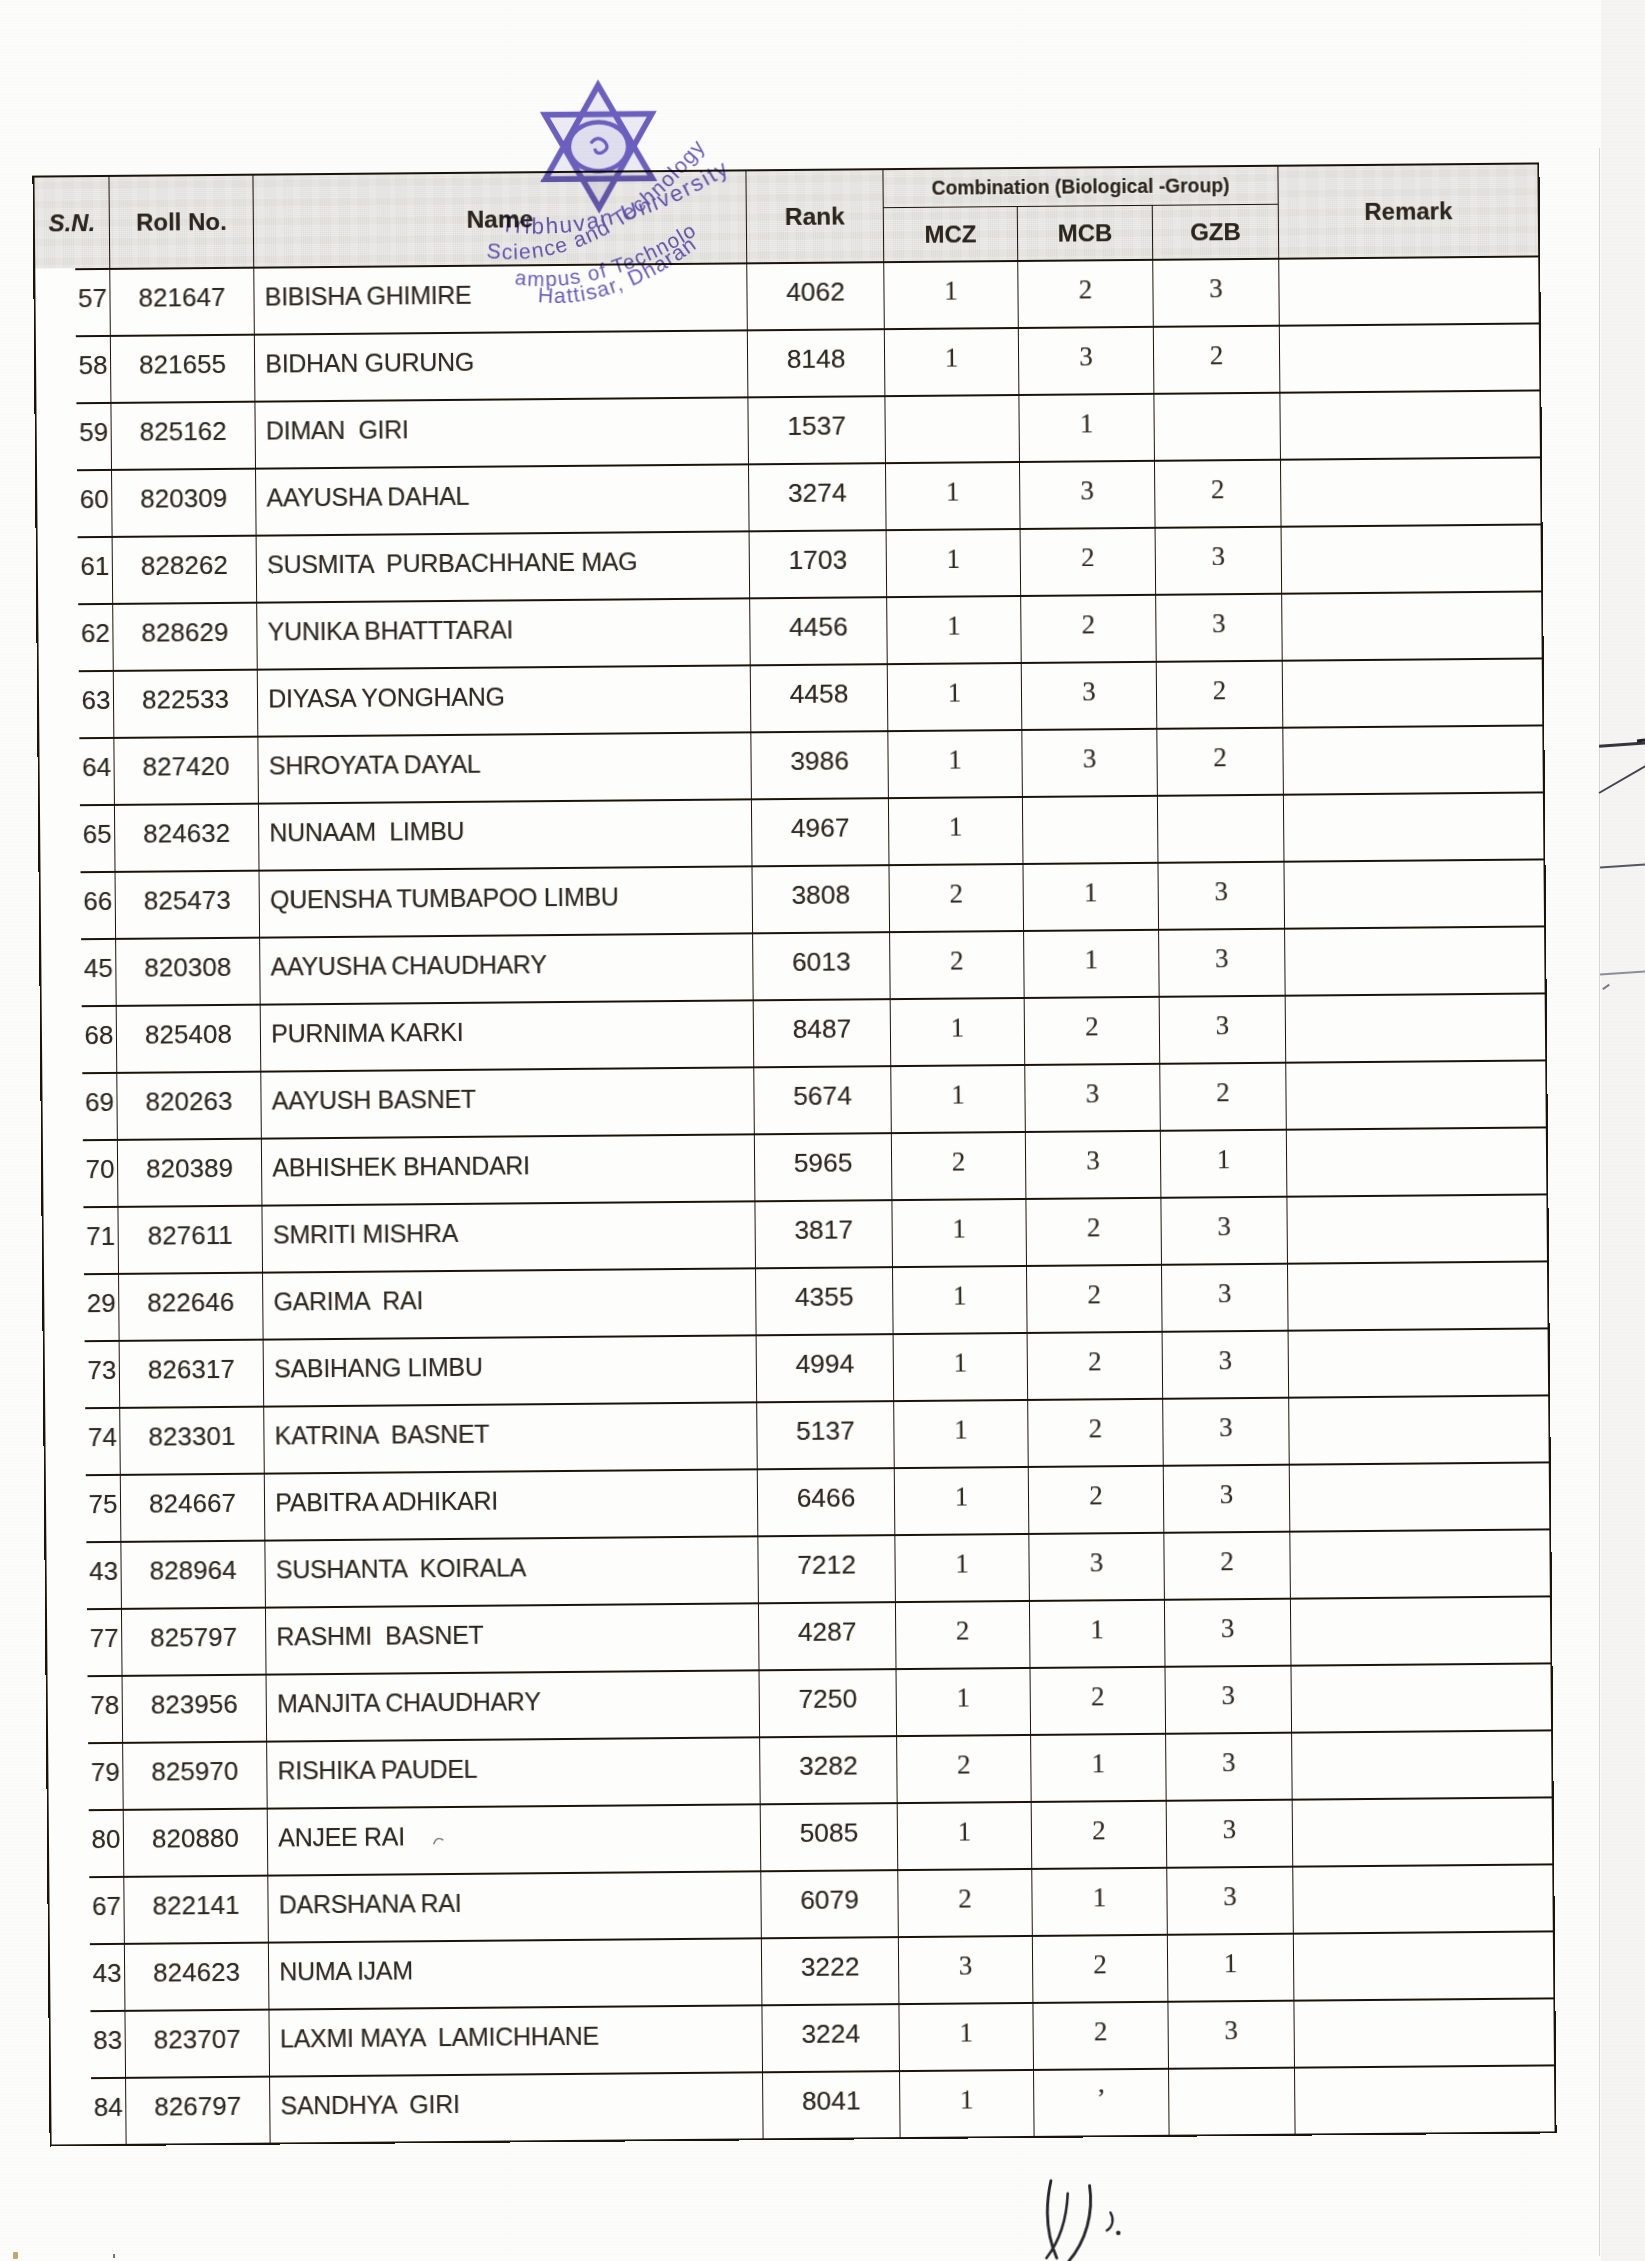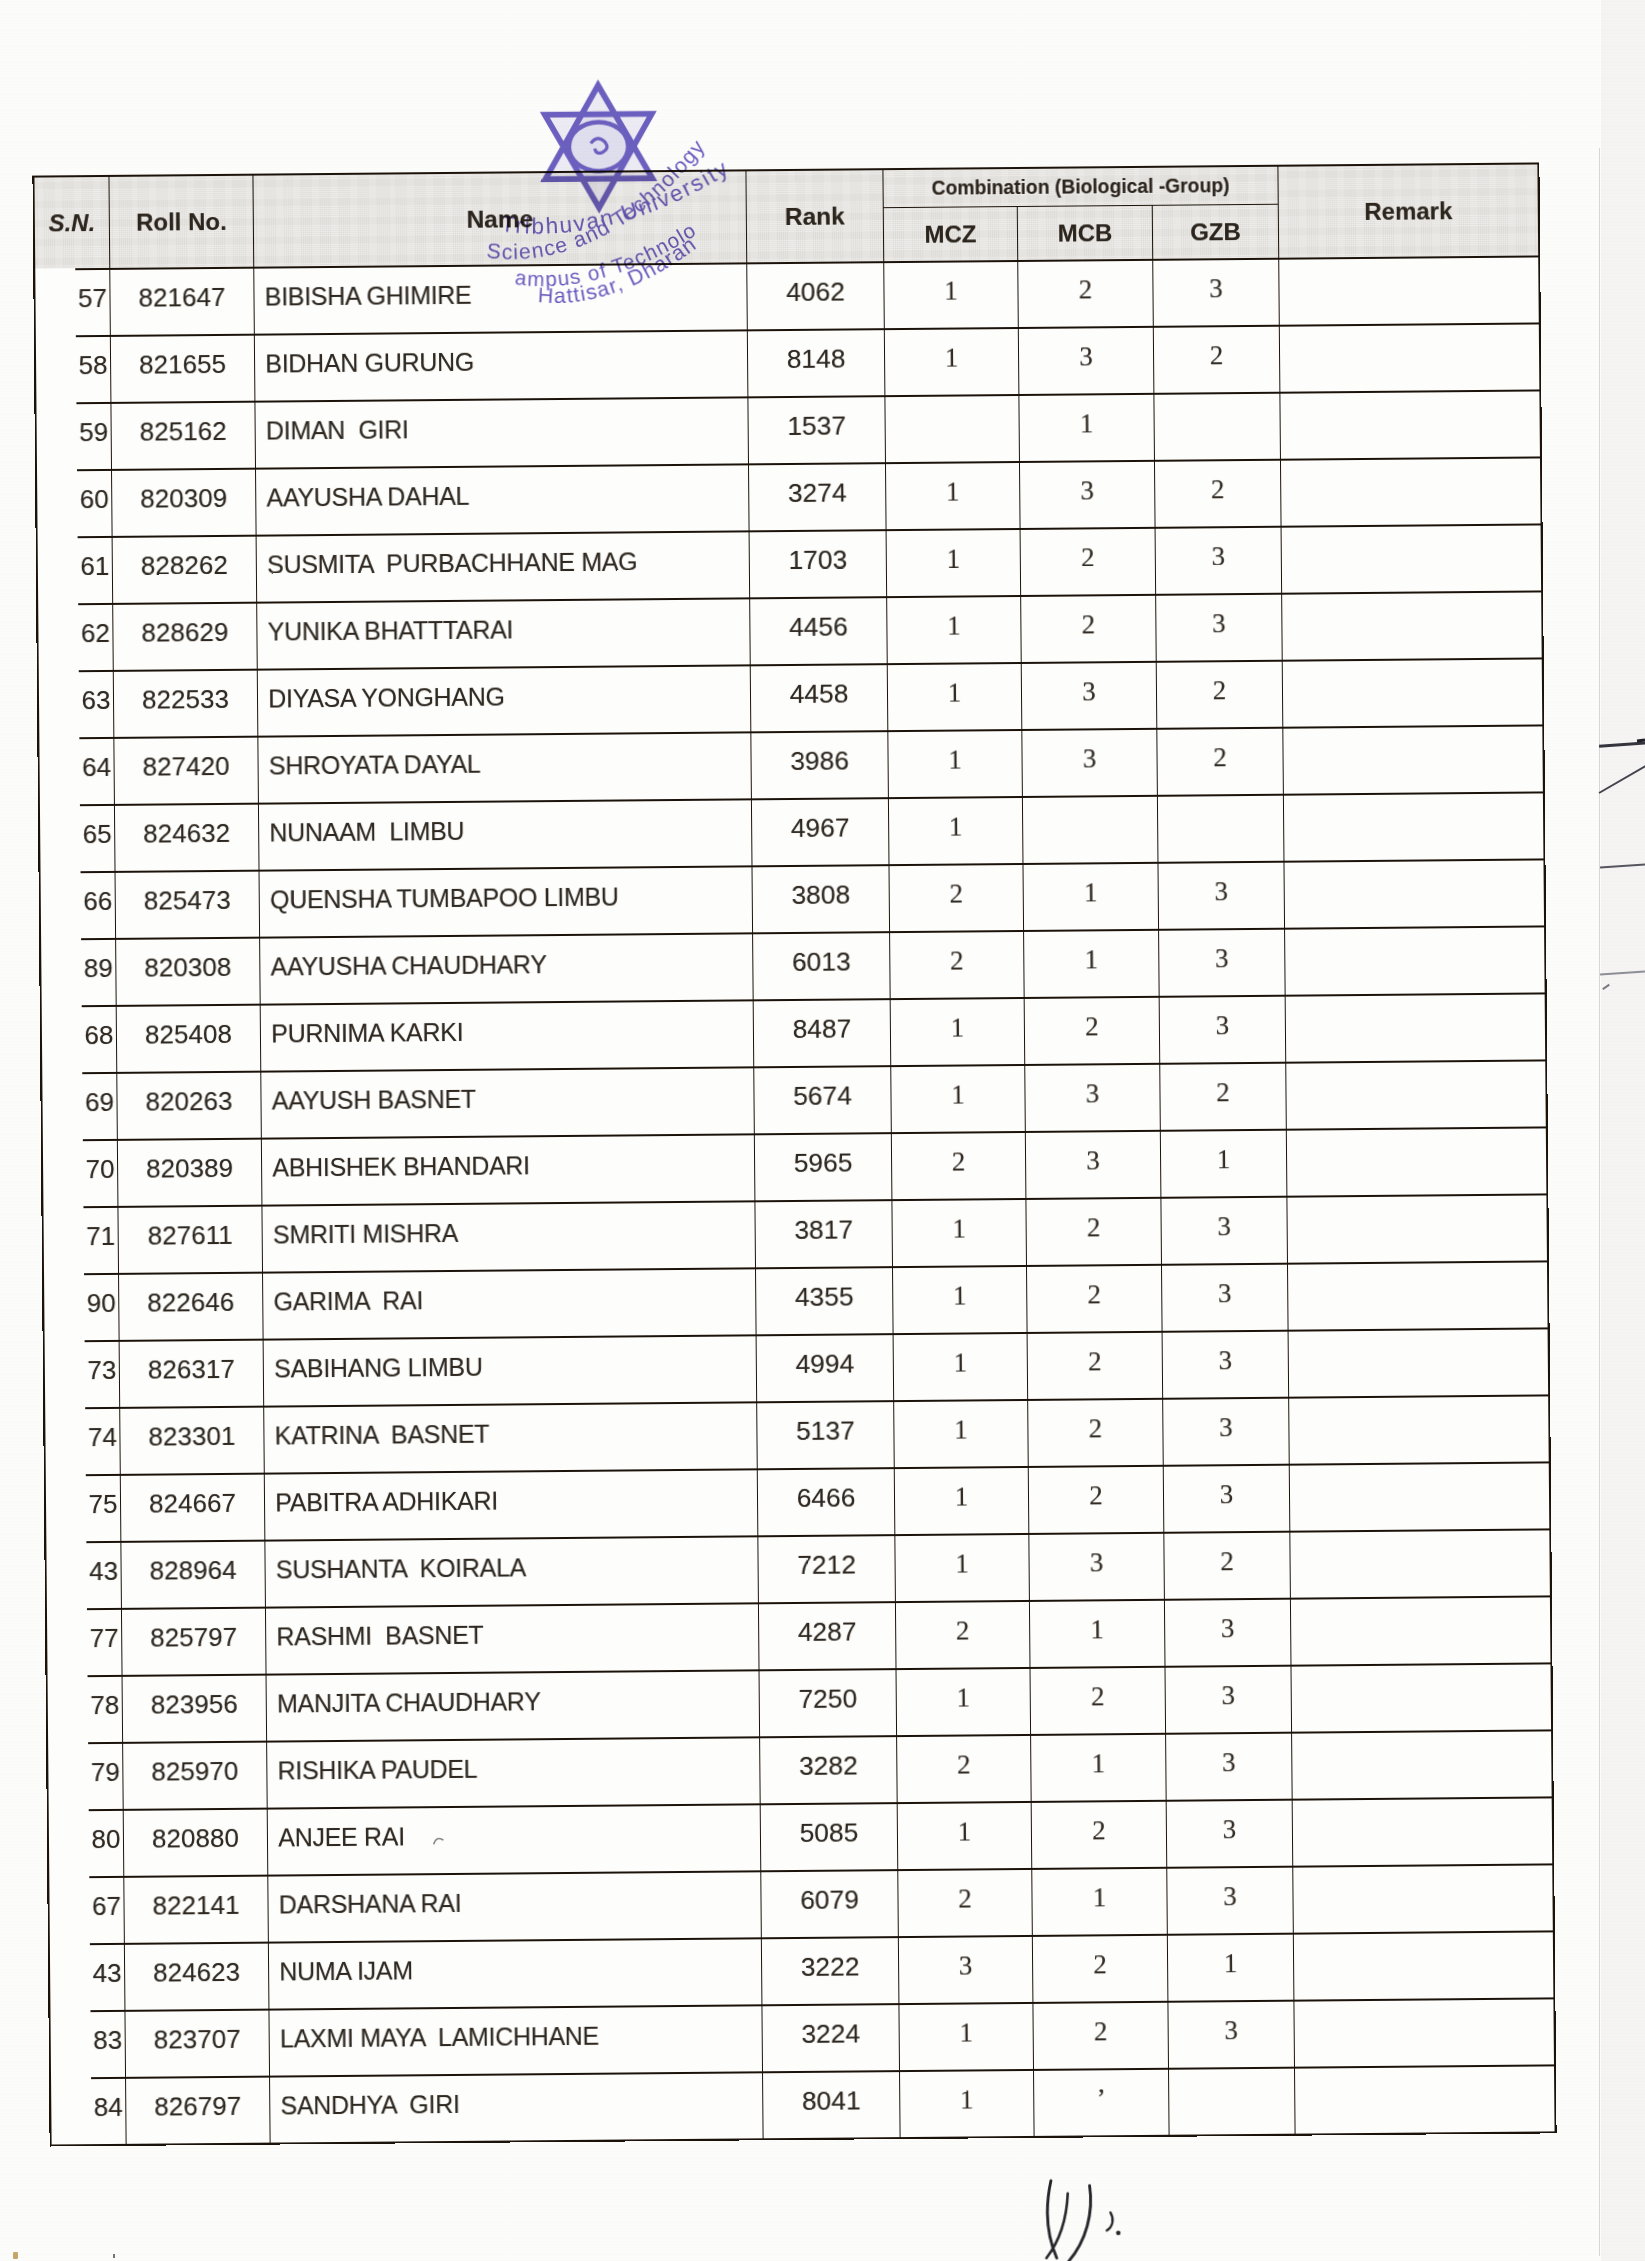--- a/index.html
+++ b/index.html
@@ -168,21 +168,21 @@
 
   <div class="c first">66</div>
   <div class="c">825473</div>
   <div class="c name">QUENSHA TUMBAPOO LIMBU</div>
   <div class="c rank">3808</div>
   <div class="c num">2</div>
   <div class="c num">1</div>
   <div class="c num">3</div>
   <div class="c"></div>
 
-  <div class="c first">89</div>
+  <div class="c first">45</div>
   <div class="c">820308</div>
   <div class="c name">AAYUSHA CHAUDHARY</div>
   <div class="c rank">6013</div>
   <div class="c num">2</div>
   <div class="c num">1</div>
   <div class="c num">3</div>
   <div class="c"></div>
 
   <div class="c first">68</div>
   <div class="c">825408</div>
@@ -213,21 +213,21 @@
 
   <div class="c first">71</div>
   <div class="c">827611</div>
   <div class="c name">SMRITI MISHRA</div>
   <div class="c rank">3817</div>
   <div class="c num">1</div>
   <div class="c num">2</div>
   <div class="c num">3</div>
   <div class="c"></div>
 
-  <div class="c first">90</div>
+  <div class="c first">29</div>
   <div class="c">822646</div>
   <div class="c name">GARIMA  RAI</div>
   <div class="c rank">4355</div>
   <div class="c num">1</div>
   <div class="c num">2</div>
   <div class="c num">3</div>
   <div class="c"></div>
 
   <div class="c first">73</div>
   <div class="c">826317</div>

